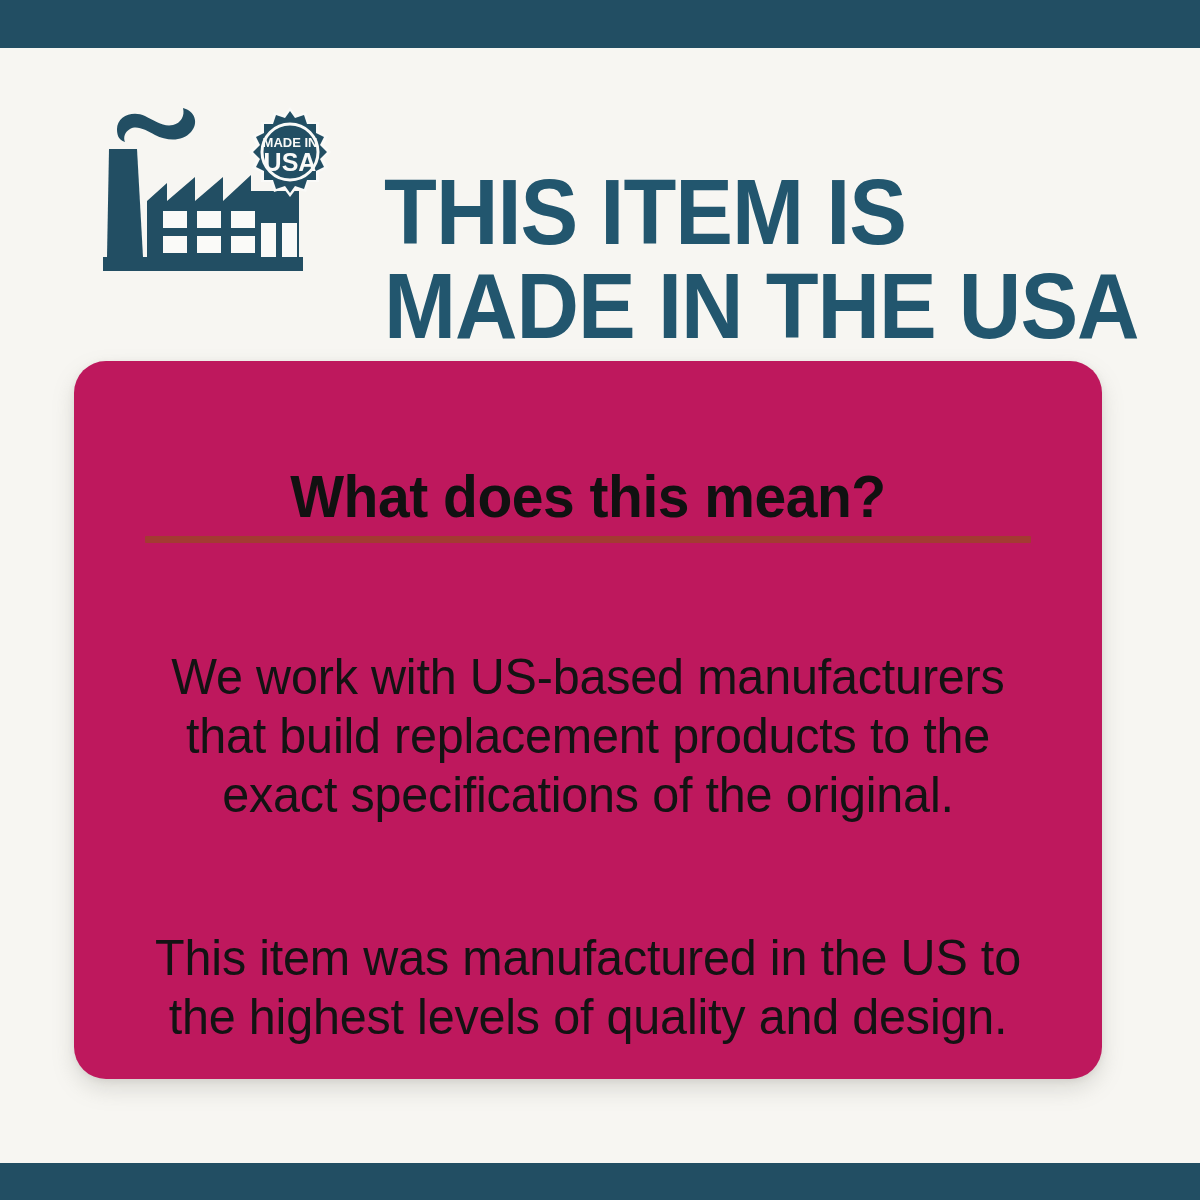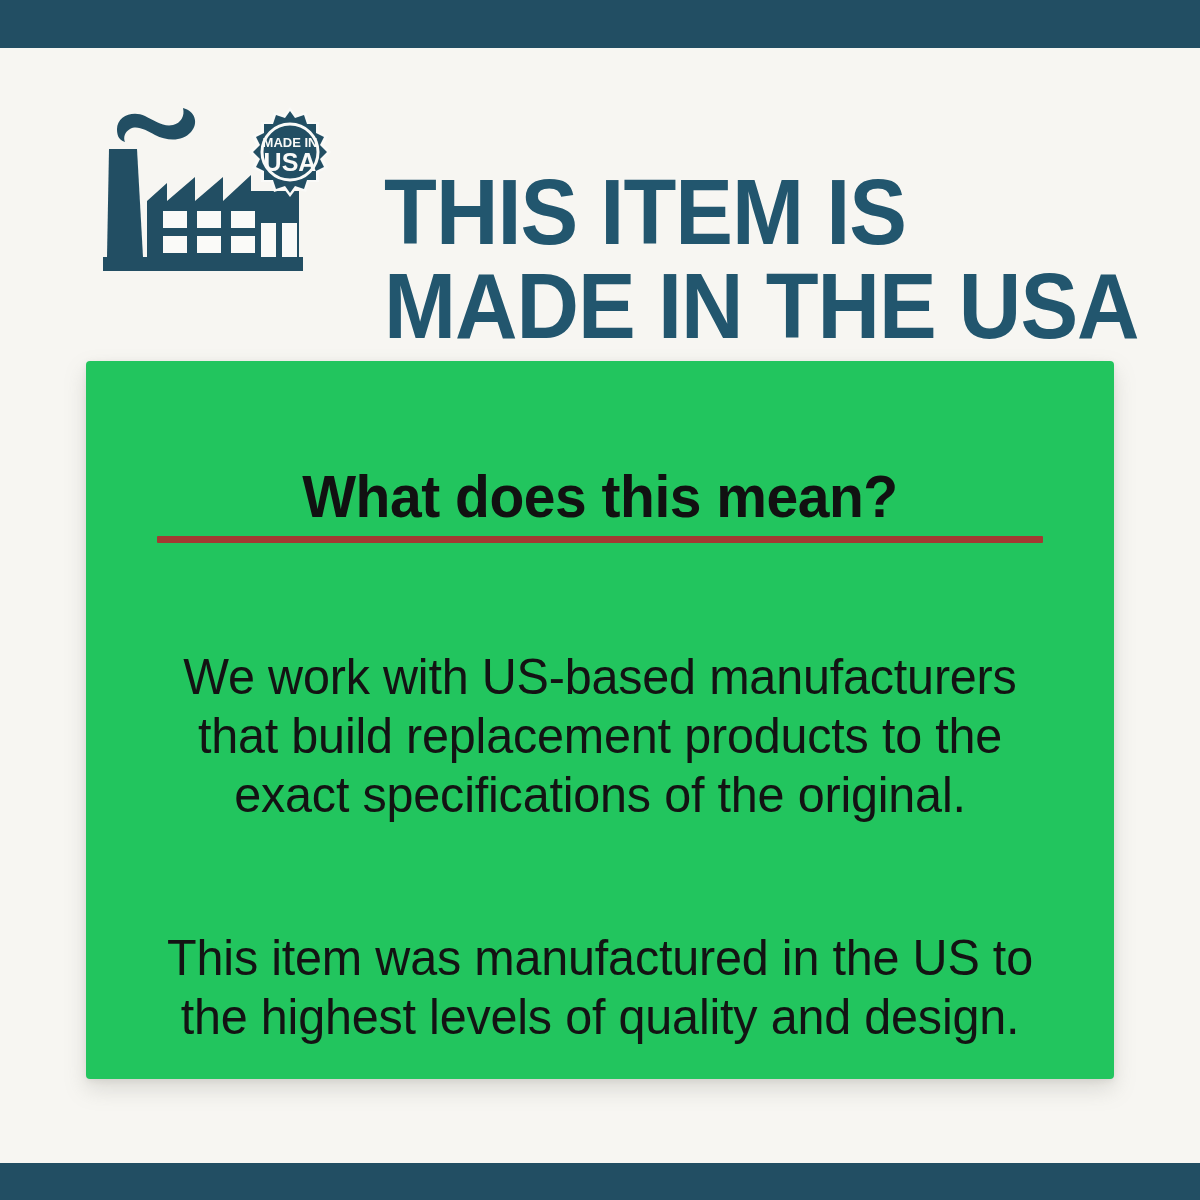--- a/index.html
+++ b/index.html
@@ -75,26 +75,26 @@
     transform-origin: left top;
     white-space: nowrap;
   }
   .headline-line {
     display: block;
   }
 
   
   #card {
     position: absolute;
-    left: 86px;
+    left: 74px;
     top: 361px;
     width: 1028px;
     height: 718px;
-    background: #22c55e;
-    border-radius: 4px;
+    background: #be185d;
+    border-radius: 32px;
     box-shadow: 0 10px 22px rgba(120, 118, 110, 0.22),
                 0 2px 6px rgba(120, 118, 110, 0.12);
   }
 
   #card-title {
     position: absolute;
     left: 0;
     top: 55px;
     width: 1028px;
     text-align: center;

